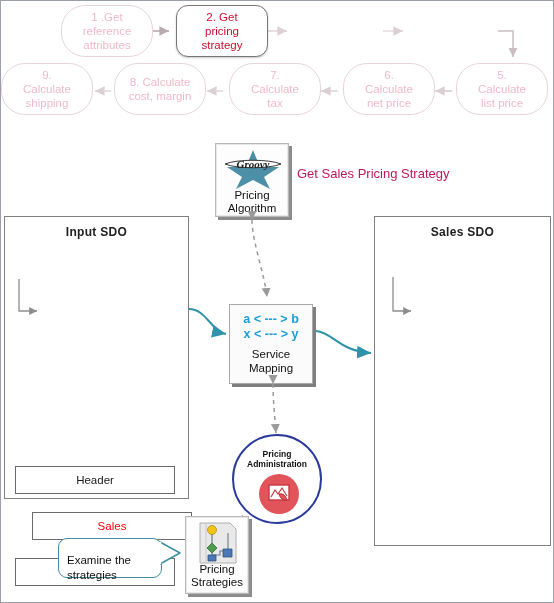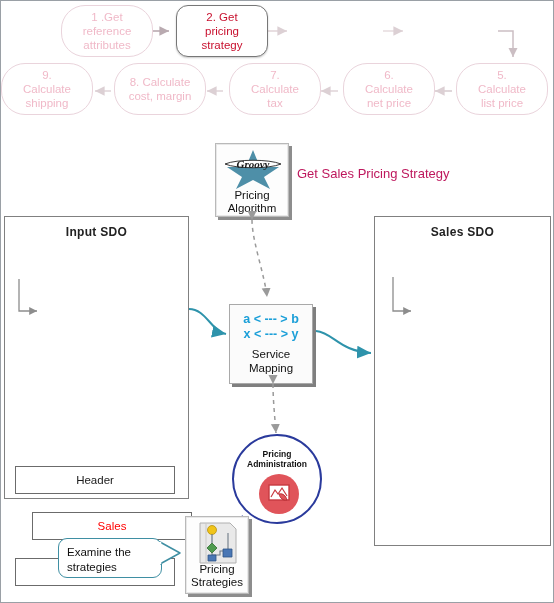--- a/index.html
+++ b/index.html
@@ -147,21 +147,21 @@
   
   #callout {
     position: absolute;
     box-sizing: border-box;
     border: 1.5px solid #3f8fa3;
     border-radius: 9px;
     background: #ffffff;
     font-size: 11.5px;
     line-height: 15px;
     color: #111;
-    padding: 6px 8px;
+    padding: 14px 8px;
   }
 
   .txt-static { user-select: none; }
   svg { display: block; }
 </style>
 </head>
 <body>
 
 <div id="root">
 

